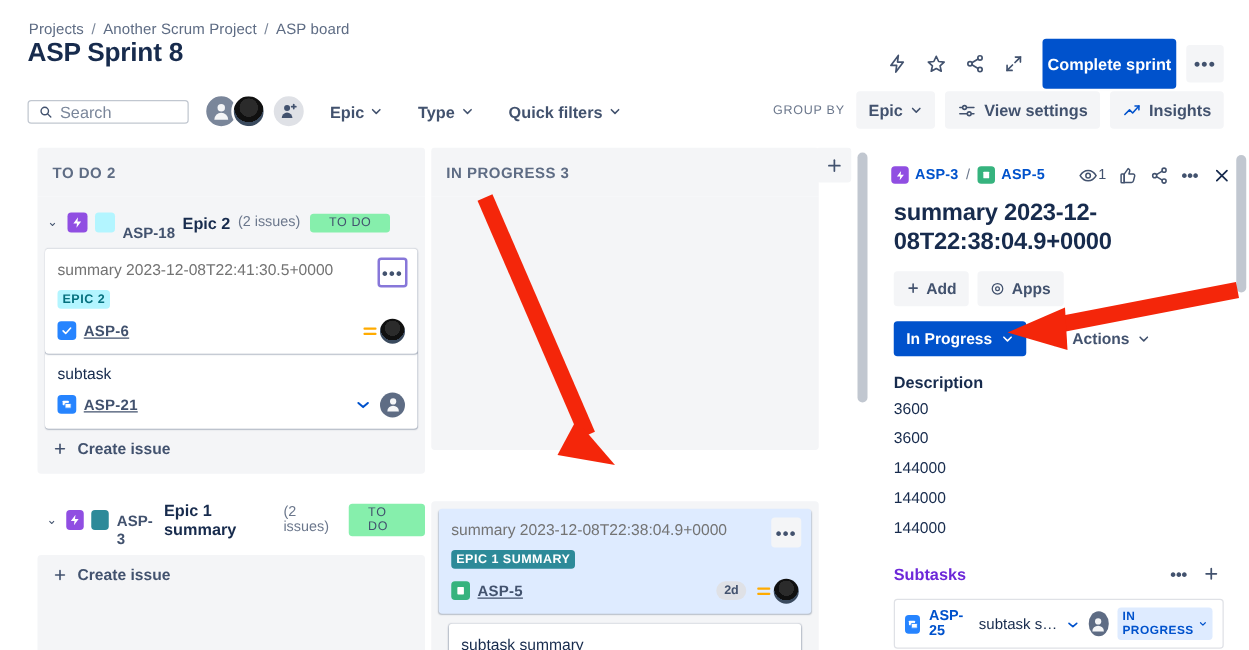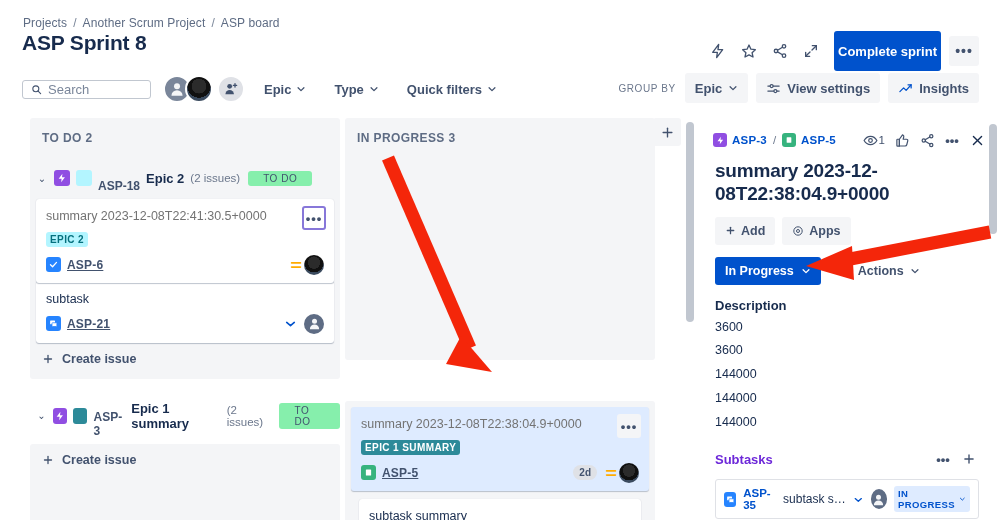--- a/index.html
+++ b/index.html
@@ -628,21 +628,21 @@
     </span>
   </div>
 
   <div class="subtask-row">
     <span class="type-icon type-sub">
       <svg width="9" height="9" viewBox="0 0 24 24" fill="#fff">
           <rect x="3" y="4" width="13" height="10" rx="1.5"></rect>
           <rect x="8" y="10" width="13" height="10" rx="1.5" stroke="#2684ff" stroke-width="2"></rect>
         </svg>
     </span>
-    <span class="k">ASP-35</span>
+    <span class="k">ASP-25</span>
     <span class="s">subtask sum...</span>
     <svg width="13" height="13" viewBox="0 0 24 24" fill="none" stroke="#0052cc" stroke-width="3" stroke-linecap="round" stroke-linejoin="round">
         <polyline points="5 10 12 16 19 10"></polyline>
       </svg>
     <span class="sub-avatar">
       <svg width="15" height="15" viewBox="0 0 24 24" fill="#f4f5f7">
           <circle cx="12" cy="8.2" r="4"></circle>
           <path d="M4.6 21a7.4 7.4 0 0114.8 0z"></path>
         </svg>
     </span>

